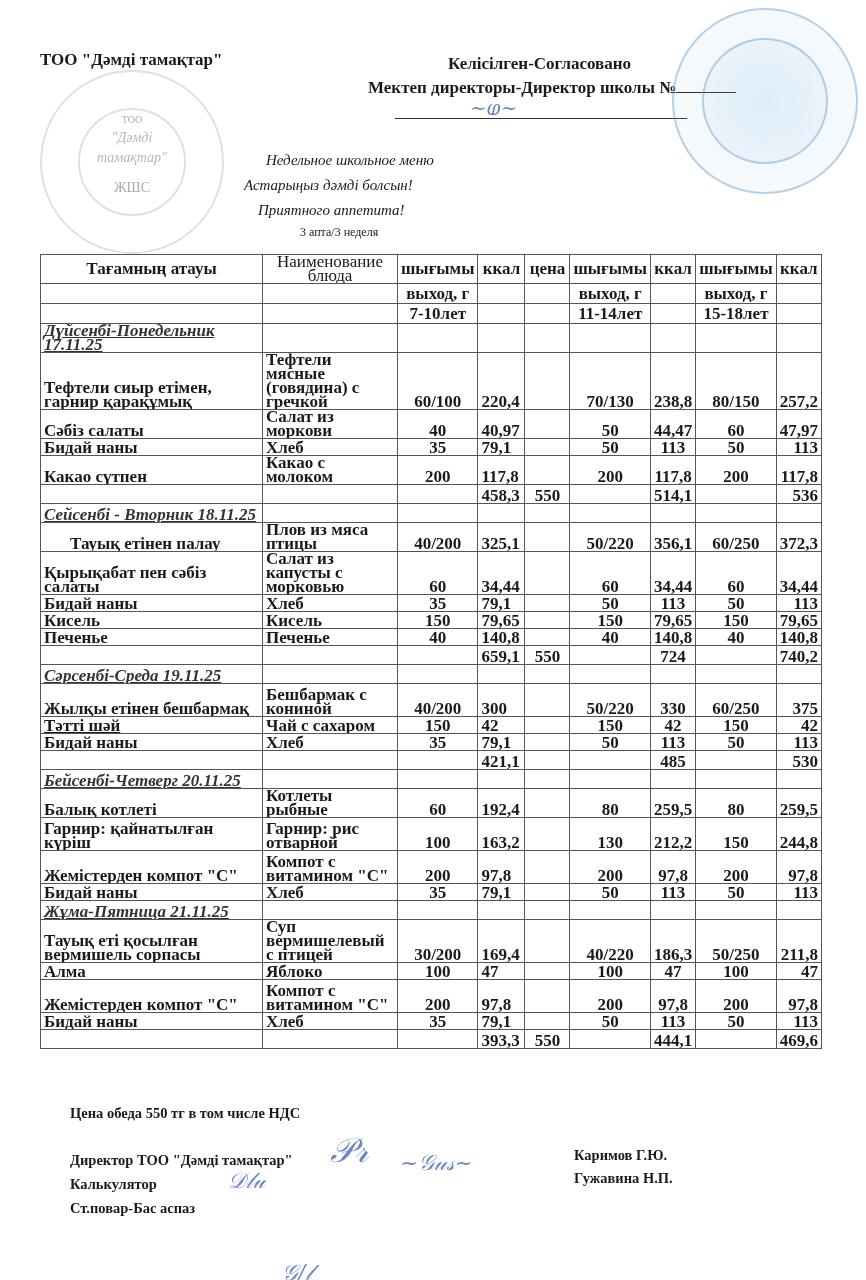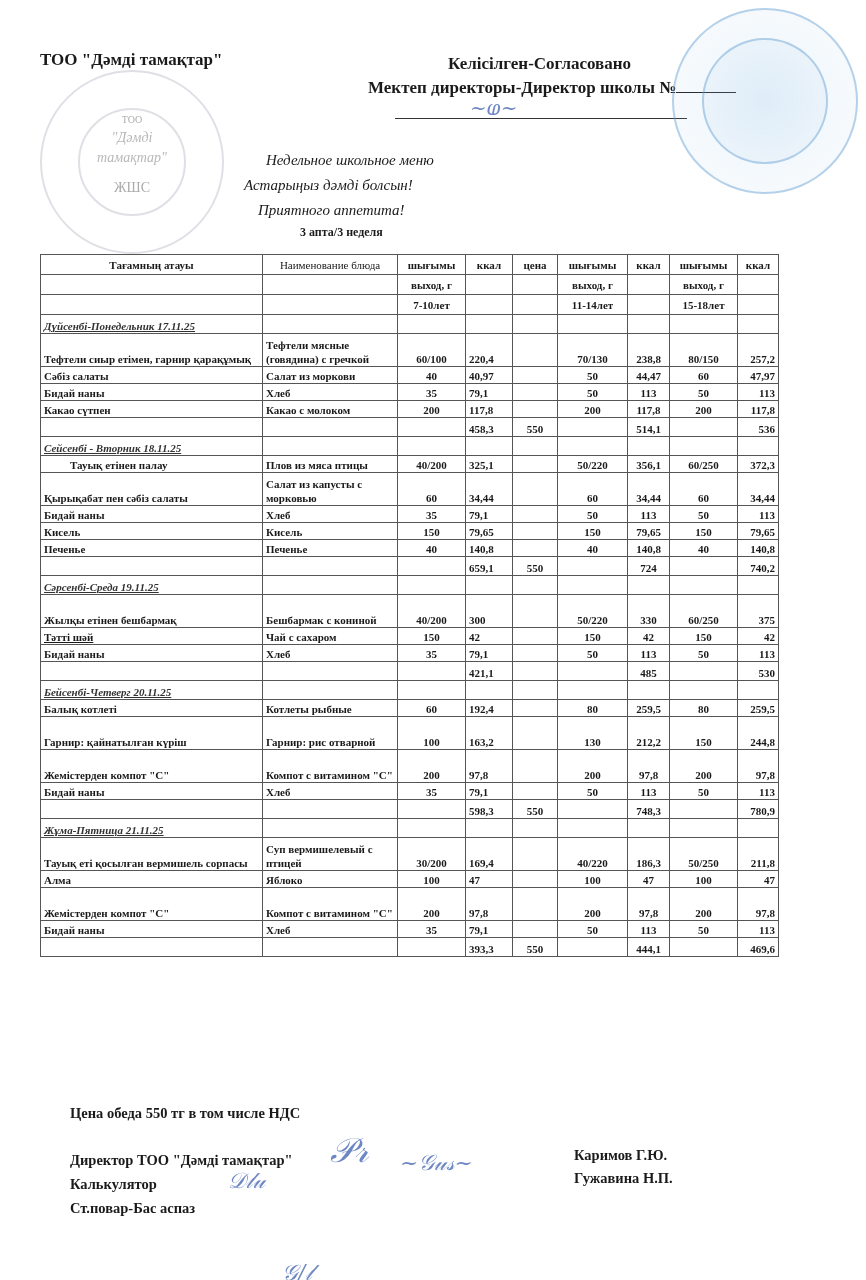--- a/index.html
+++ b/index.html
@@ -4,21 +4,21 @@
 <style>
   html, body { margin:0; padding:0; }
   body { width:866px; height:1280px; background:#fff; position:relative; overflow:hidden;
          font-family:"Liberation Serif", serif; color:#1a1a1a; }
   .abs { position:absolute; }
   .hdr { font-weight:bold; font-size:17px; }
   .it { font-style:italic; font-size:15px; }
   .stamp { border:2px solid rgba(120,130,150,0.35); border-radius:50%; }
   .stamp2 { border:2px solid rgba(100,160,210,0.45); border-radius:50%; background:radial-gradient(circle, rgba(140,190,230,0.15), rgba(140,190,230,0.05)); }
   table.menu { position:absolute; left:40px; top:254px; border-collapse:collapse; table-layout:fixed;
-               font-family:"Liberation Serif", serif; font-size:11px; font-weight:bold; }
+               font-family:"Liberation Serif", serif; font-size:17px; font-weight:bold; }
   table.menu td { border:1px solid #555; padding:0 3px; vertical-align:bottom; line-height:14px; overflow:hidden; }
   table.menu td.c { text-align:center; }
   table.menu td.r { text-align:right; }
   table.menu td.hd { vertical-align:middle; text-align:center; height:19px; }
   table.menu td.nm { font-weight:normal; }
   .day { font-style:italic; text-decoration:underline; font-weight:bold; color:#333; }
   .sig { position:absolute; color:#3c5fb0; font-family:"DejaVu Serif", serif; font-style:italic; opacity:0.75; }
   .foot { font-size:14.5px; font-weight:bold; }
 </style>
 </head>
@@ -39,21 +39,21 @@
   <div class="abs" style="left:0;width:180px;top:78px;text-align:center;font-size:14px;font-style:italic;color:#999;">тамақтар"</div>
   <div class="abs" style="left:0;width:180px;top:108px;text-align:center;font-size:14px;color:#888;">ЖШС</div>
 </div>
 <div class="abs stamp2" style="left:672px;top:8px;width:182px;height:182px;">
   <div class="abs stamp2" style="left:28px;top:28px;width:122px;height:122px;"></div>
 </div>
 
 <div class="abs it" style="left:266px;top:152px;">Недельное школьное меню</div>
 <div class="abs it" style="left:244px;top:177px;">Астарыңыз дәмді болсын!</div>
 <div class="abs it" style="left:258px;top:202px;">Приятного аппетита!</div>
-<div class="abs" style="left:300px;top:225px;font-size:12px;font-weight:bold;">3 апта/3 неделя</div>
+<div class="abs" style="left:300px;top:225px;font-size:12px;font-weight:normal;">3 апта/3 неделя</div>
 
 <table class="menu" id="menu-table">
   <colgroup>
     <col style="width:222px">
       <col style="width:135px">
       <col style="width:68px">
       <col style="width:47px">
     <col style="width:45px">
       <col style="width:70px">
       <col style="width:42px">
@@ -341,31 +341,20 @@
         <td>Хлеб</td>
         <td class="c">35</td>
         <td>79,1</td>
         <td></td>
         <td class="c">50</td>
         <td class="c">113</td>
         <td class="c">50</td>
         <td class="r">113</td>
       </tr>
       <tr>
-        <td style="height: 18px;"></td>
-        <td></td>
-        <td></td>
-        <td>598,3</td>
-        <td class="c">550</td>
-        <td></td>
-        <td class="c">748,3</td>
-        <td></td>
-        <td class="r">780,9</td>
-      </tr>
-      <tr>
         <td style="height: 18px;"><span class="day">Жұма-Пятница 21.11.25</span></td>
         <td></td>
         <td></td>
         <td></td>
         <td></td>
         <td></td>
         <td></td>
         <td></td>
         <td></td>
       </tr>

